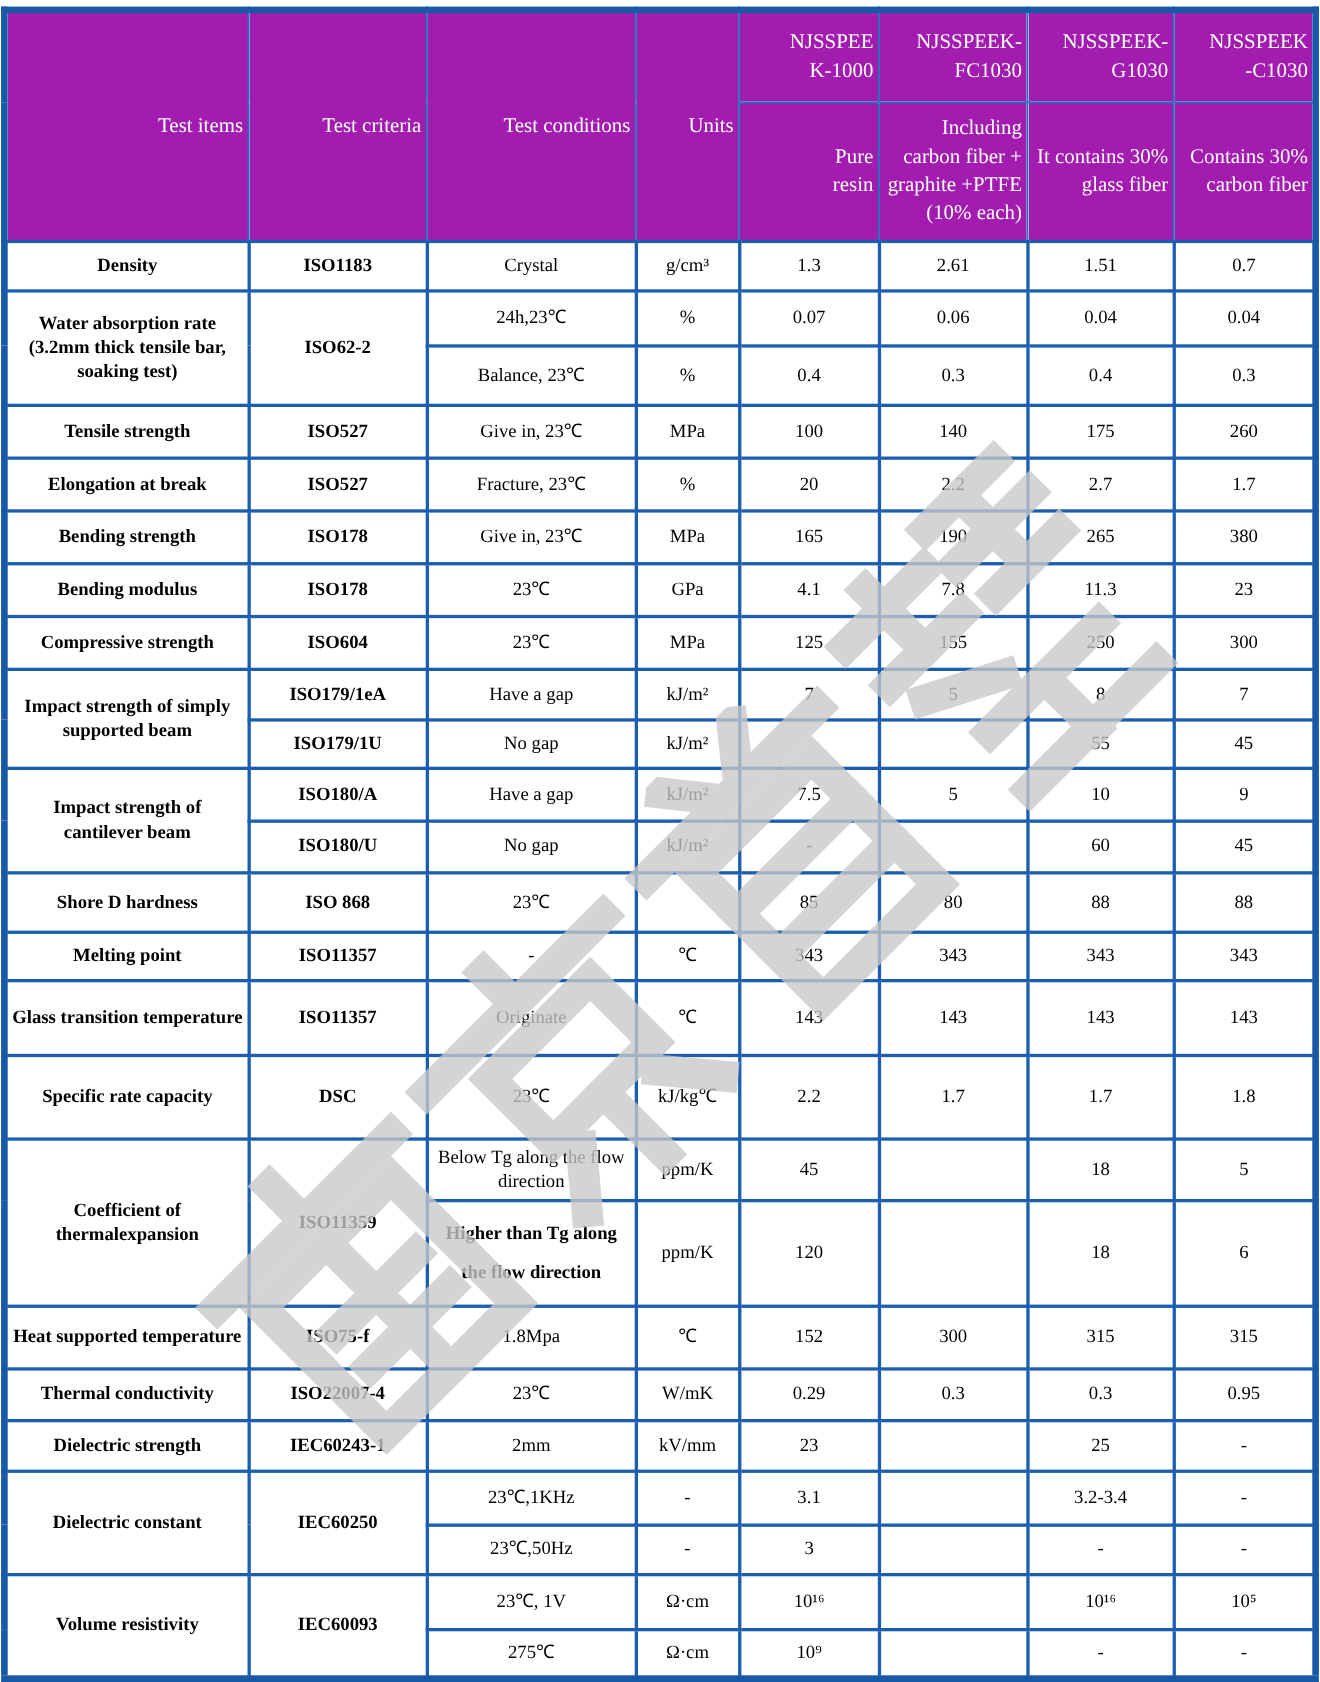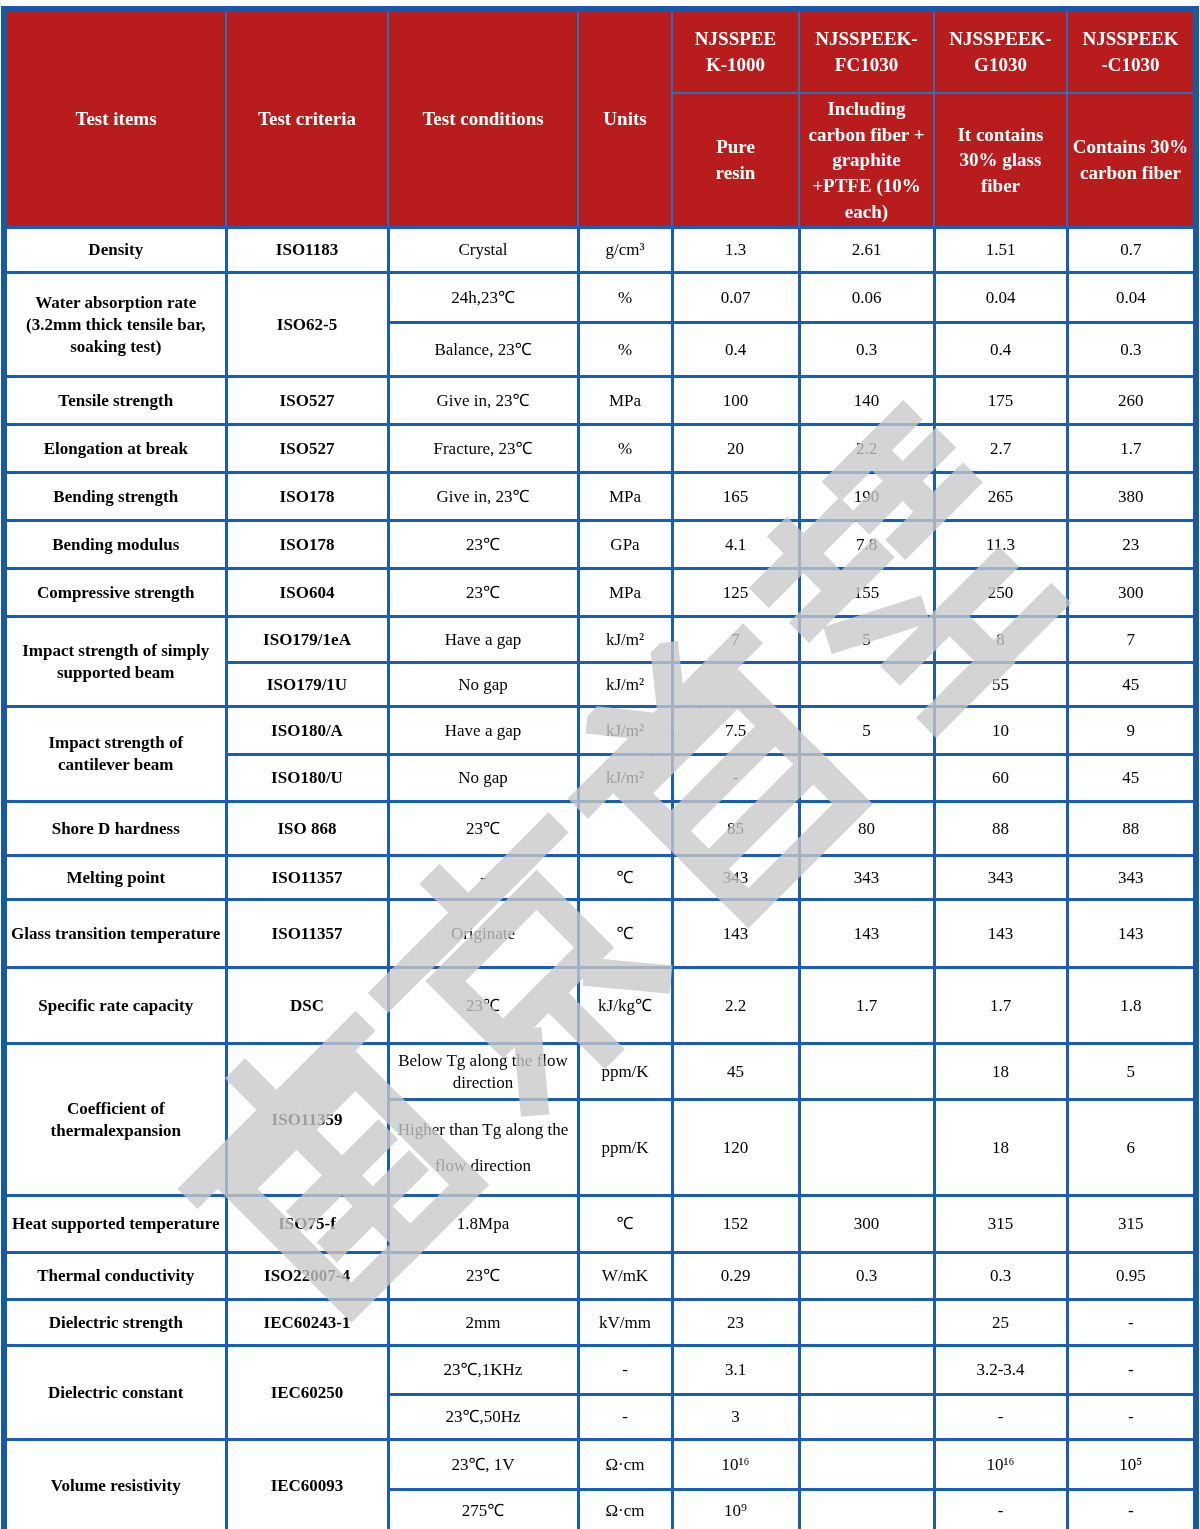--- a/index.html
+++ b/index.html
@@ -2,25 +2,25 @@
 <html><head>
 <meta charset="utf-8">
 <style>
   html,body{margin:0;padding:0;background:#fff;}
   .page{position:relative;width:1200px;height:1529px;background:#ffffff;overflow:hidden;
         font-family:"Liberation Serif",serif;color:#000;}
   table.spec{border-collapse:collapse;table-layout:fixed;width:1184px;margin:6px auto 0;
              border:6px solid #1859a6;border-bottom-width:9px;background:#fff;}
   th,td{border:3px solid #1b5eb0;text-align:center;vertical-align:middle;
         padding:2px 4px;font-size:17px;line-height:1.3;overflow:hidden;word-wrap:break-word;}
-  thead th{background:#b91c1c;color:#ffffff;font-weight:bold;font-size:19px;
-           border:2px solid #2d6dbe;white-space:pre-line;line-height:1.35;}
+  thead th{background:#a21caf;color:#ffffff;font-weight:normal;font-size:19px;
+           border:2px solid #2d6dbe;white-space:pre-line;line-height:1.35;text-align:right;}
   td.item,td.crit{font-size:17px;font-weight:bold;}
   td.val,td.unit,td.cond{font-size:17px;}
-  td.loose{line-height:2.1;}
+  td.loose{line-height:2.1;font-weight:bold;}
   
   .watermark{position:absolute;left:40px;top:720px;width:1160px;height:300px;
              display:flex;justify-content:center;align-items:center;gap:10px;
              transform:rotate(-45deg);transform-origin:center;opacity:.78;
              z-index:5;pointer-events:none;}
   .watermark svg{flex:0 0 auto;}
   .wm-stroke{stroke:#c9c9c9;stroke-width:30;fill:none;stroke-linecap:square;}
 </style>
 </head>
 <body>
@@ -69,21 +69,21 @@
         <td class="cond">Crystal</td>
         <td class="unit">g/cm³</td>
         <td class="val">1.3</td>
         <td class="val">2.61</td>
         <td class="val">1.51</td>
         <td class="val">0.7</td>
       </tr>
 
       <tr style="height:50px">
         <td class="item" rowspan="2">Water absorption rate (3.2mm thick tensile bar, soaking test)</td>
-        <td class="crit" rowspan="2">ISO62-5</td>
+        <td class="crit" rowspan="2">ISO62-2</td>
         <td class="cond">24h,23℃</td>
         <td class="unit">%</td>
         <td class="val">0.07</td>
         <td class="val">0.06</td>
         <td class="val">0.04</td>
         <td class="val">0.04</td>
       </tr>
       <tr style="height:54px">
         <td class="cond">Balance, 23℃</td>
         <td class="unit">%</td>

